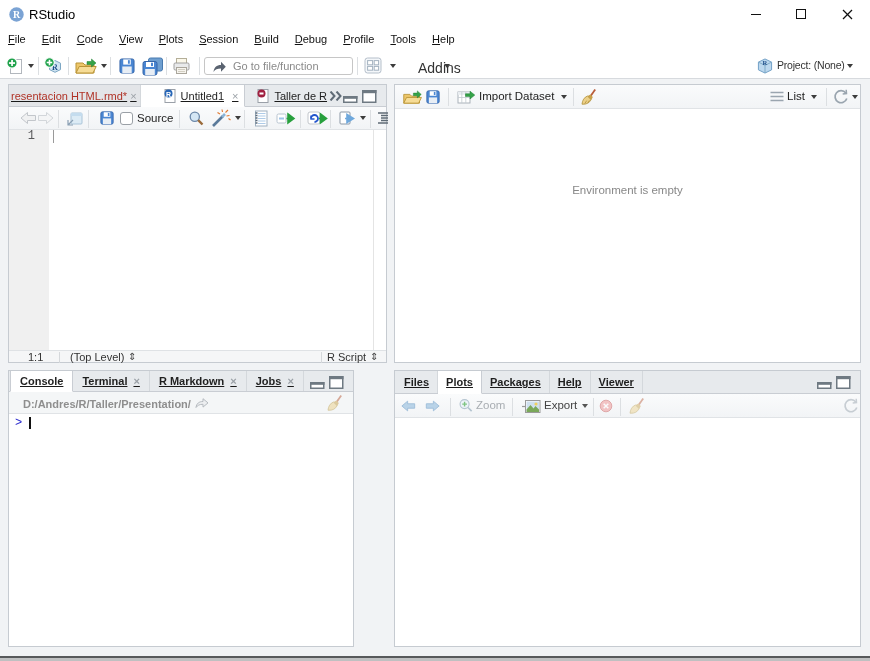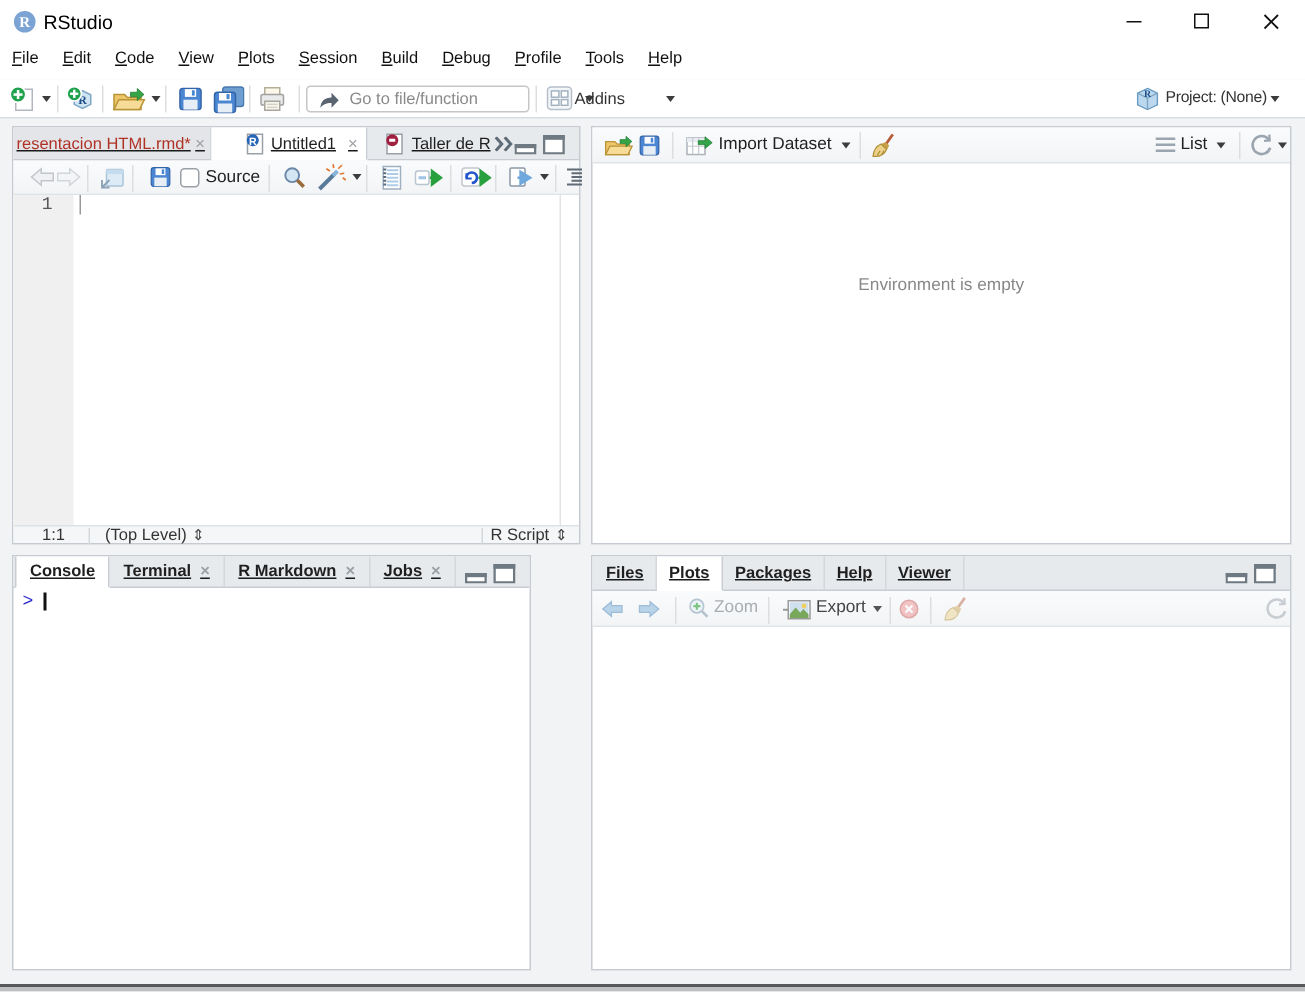--- a/index.html
+++ b/index.html
@@ -159,21 +159,21 @@
   </div>
   <span class="vsep" style="left:357px"></span>
   <svg class="ab" style="left:364px;top:4px" width="18" height="17" viewBox="0 0 18 17">
     <rect x="1" y="1" width="16" height="15" rx="2.5" fill="#f4f7fa" stroke="#b5bfca"></rect>
     <rect x="3.6" y="3.6" width="5" height="4.2" fill="#fff" stroke="#a4b2c0"></rect>
     <rect x="10.2" y="3.6" width="4.4" height="4.2" fill="#fff" stroke="#a4b2c0"></rect>
     <rect x="3.6" y="9.4" width="5" height="3.8" fill="#fff" stroke="#a4b2c0"></rect>
     <rect x="10.2" y="9.4" width="4.4" height="3.8" fill="#fff" stroke="#a4b2c0"></rect>
   </svg>
   <span class="dd" style="left:390px;top:11px"></span>
-  <span class="ab" style="left:383px;top:7px;font-size:11px;color:#333">Addins</span>
+  <span class="ab" style="left:418px;top:7px;font-size:14px;color:#333">Addins</span>
   <span class="dd" style="left:444px;top:11px"></span>
   <div id="projbtn">
     <span>Project: (None)</span>
   </div>
   <svg class="ab" style="left:757px;top:5px" width="16" height="16" viewBox="0 0 17 17">
     <path d="M8.5 1 l7 3.4 v8.2 l-7 3.4 -7 -3.4 v-8.2 z" fill="#bcd8ee" stroke="#6b9cc4"></path>
     <path d="M1.5 4.4 l7 3.4 7 -3.4 M8.5 7.8 v8.2" fill="none" stroke="#7da7c4"></path>
     <text x="8.5" y="7" text-anchor="middle" font-size="7" fill="#1d4e89" font-family="Liberation Serif" font-weight="bold">R</text>
   </svg>
   <span class="dd" style="left:847px;top:11px"></span>
@@ -343,20 +343,31 @@
     <div class="tab btab">R Markdown<span class="x">×</span></div>
     <div class="tab btab">Jobs<span class="x">×</span></div>
     <div class="minmax">
       <svg width="34" height="13" viewBox="0 0 34 13">
         <rect x="0.75" y="6.75" width="13" height="5.5" fill="#fff" stroke="#6e7982" stroke-width="1.5"></rect>
         <rect x="0" y="6" width="14.5" height="2.8" fill="#6e7982"></rect>
         <rect x="19.75" y="0.75" width="13" height="11.5" fill="#fff" stroke="#6e7982" stroke-width="1.5"></rect>
         <rect x="19" y="0" width="14.5" height="3.2" fill="#6e7982"></rect>
       </svg>
     </div>
+  </div>
+  <div id="pathbar">
+    <span class="ab" style="left:14px;top:6px">D:/Andres/R/Taller/Presentation/</span>
+    <svg class="ab" style="left:185px;top:4px" width="16" height="13" viewBox="0 0 16 13">
+      <path d="M2 11.5 c0.5 -4 3 -6 7 -6 v-2.8 l5 4.2 -5 4.2 v-2.8 c-3.5 0 -5.5 1 -7 3.2 z" fill="#eceef0" stroke="#b6bbc0"></path>
+    </svg>
+    <svg class="ab" style="right:9px;top:3px" width="17" height="16" viewBox="0 0 17 16" opacity="0.5">
+      <line x1="9.8" y1="6.8" x2="14.2" y2="0.6" stroke="#b85c3a" stroke-width="1.8"></line>
+      <path d="M6.2 7.2 l3.2 -1.6 2.4 2.4 -1.6 3.2 z" fill="#c8a048"></path>
+      <path d="M1 15.2 c0.3 -3.8 2.2 -6.8 5.4 -8.2 l3.6 3.6 c-1.4 3.4 -4.6 5 -9 4.6 z" fill="#ecd088" stroke="#b09038" stroke-width="0.8"></path>
+    </svg>
   </div>
   <div id="conbody">
     <span class="prompt">&gt;</span>
     <div id="caret2"></div>
   </div>
 </div>
 <div class="pane" id="plots">
   <div class="tabbar" id="plotstabs">
     <div class="tab btab" style="margin-left:1px">Files</div>
     <div class="tab active btab">Plots</div>

